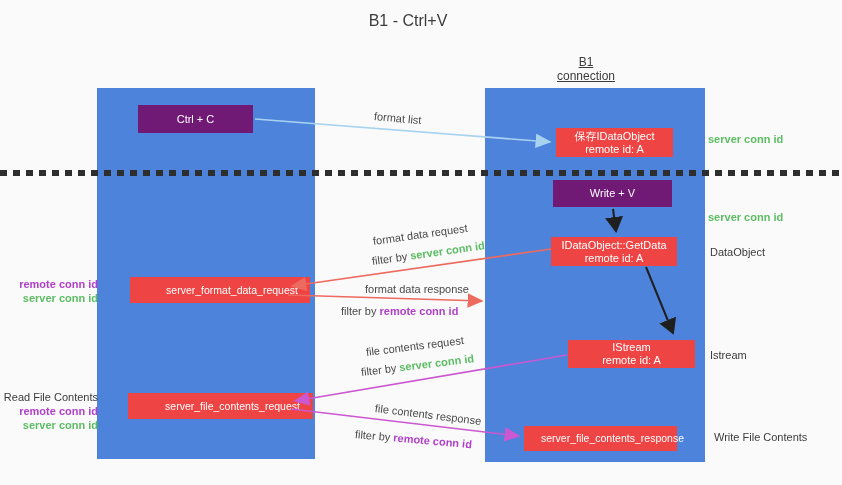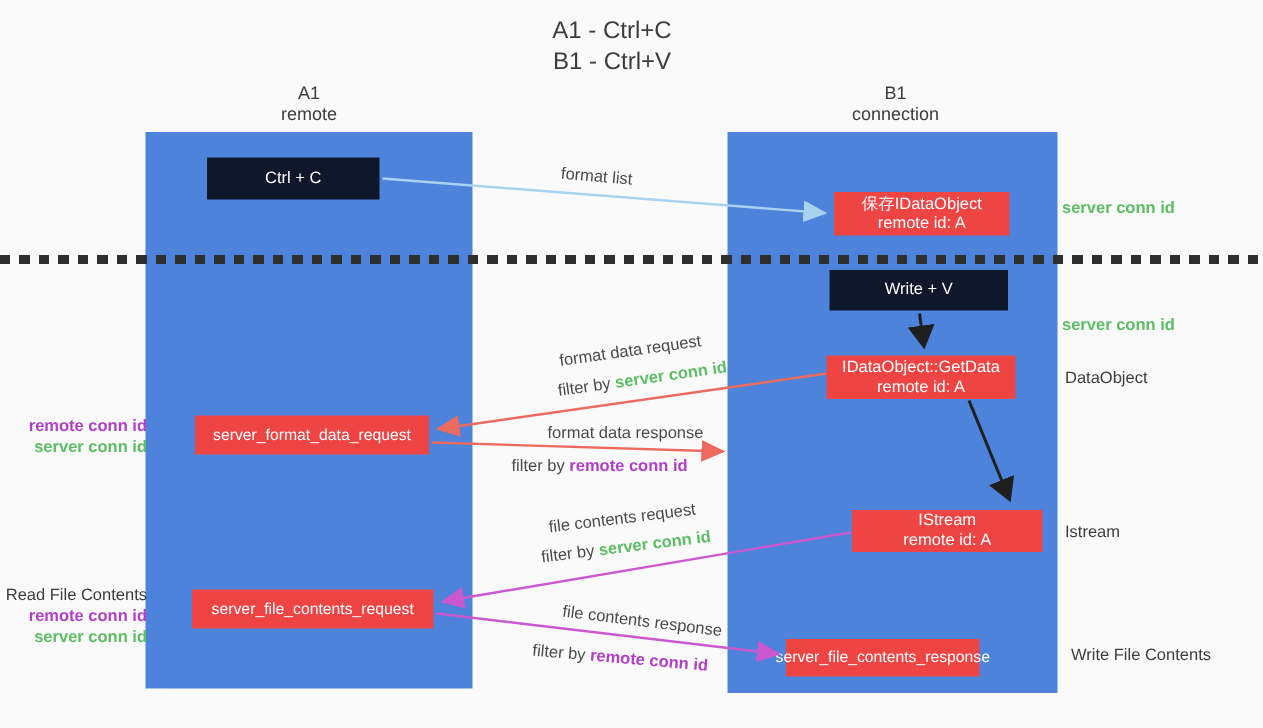--- a/index.html
+++ b/index.html
@@ -30,22 +30,22 @@
     top:88px;
   }
   .node{
     display:flex;align-items:center;justify-content:center;
     flex-direction:column;
     color:#ffffff;
     font-size:11px;line-height:13px;
     text-align:center;
     white-space:nowrap;
   }
-  .node.small{font-size:10.5px;}
-  .green-node{background:#0f172a;}
+  .node.small{font-size:10.5px;padding-left:24px;}
+  .green-node{background:#701a75;}
   .orange-node{background:#ef4444;}
   .dashed-line{
     left:0;top:170px;width:842px;height:6px;
     background:repeating-linear-gradient(to right,#2e2e2e 0 7px,transparent 7px 13px);
   }
   .flow-label{
     font-size:11px;color:#4a4a4a;white-space:nowrap;
     transform-origin:left center;
   }
   .side-label{
@@ -58,29 +58,24 @@
     font-size:11px;line-height:14px;white-space:nowrap;
   }
   svg.arrows{left:0;top:0;pointer-events:none;}
 </style>
 </head>
 <body>
 
 <div id="canvas">
 
   <div class="abs title">
-    <div>A1 - Ctrl+C</div>
     <div>B1 - Ctrl+V</div>
   </div>
 
-  <div class="abs lane-header" style="left:156px;">
-    <div>A1</div>
-    <div>remote</div>
-  </div>
-  <div class="abs lane-header" style="left:547px;">
+  <div class="abs lane-header" style="left:536px;text-decoration:underline;">
     <div>B1</div>
     <div>connection</div>
   </div>
 
   <div class="abs lane" style="left:97px;width:218px;height:371px;"></div>
   <div class="abs lane" style="left:485px;width:220px;height:374px;"></div>
 
   <div class="abs dashed-line"></div>
 
   <div class="abs node green-node" style="left:138px;top:105px;width:115px;height:28px;">

